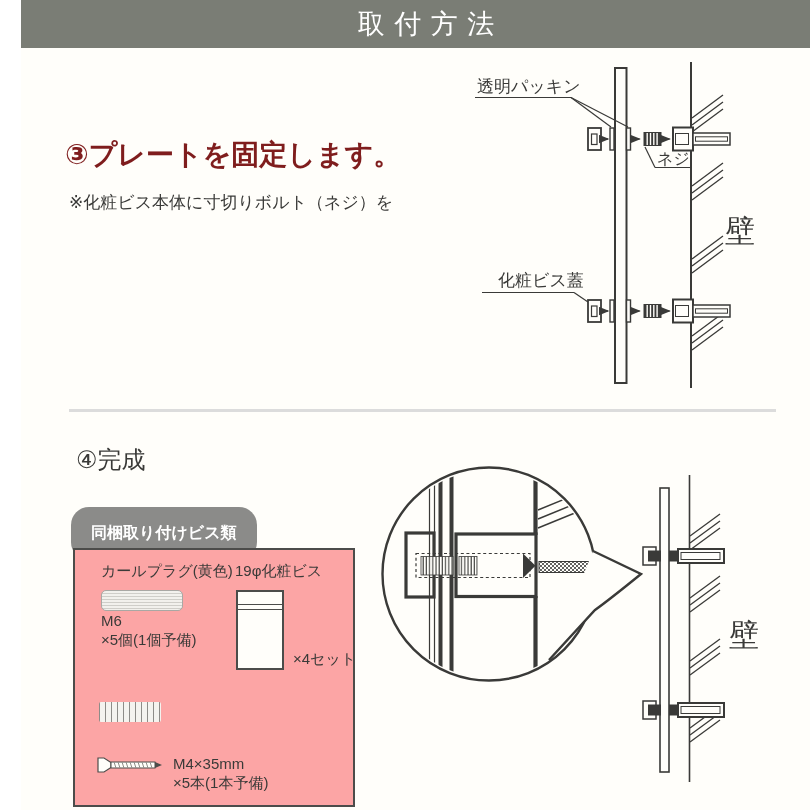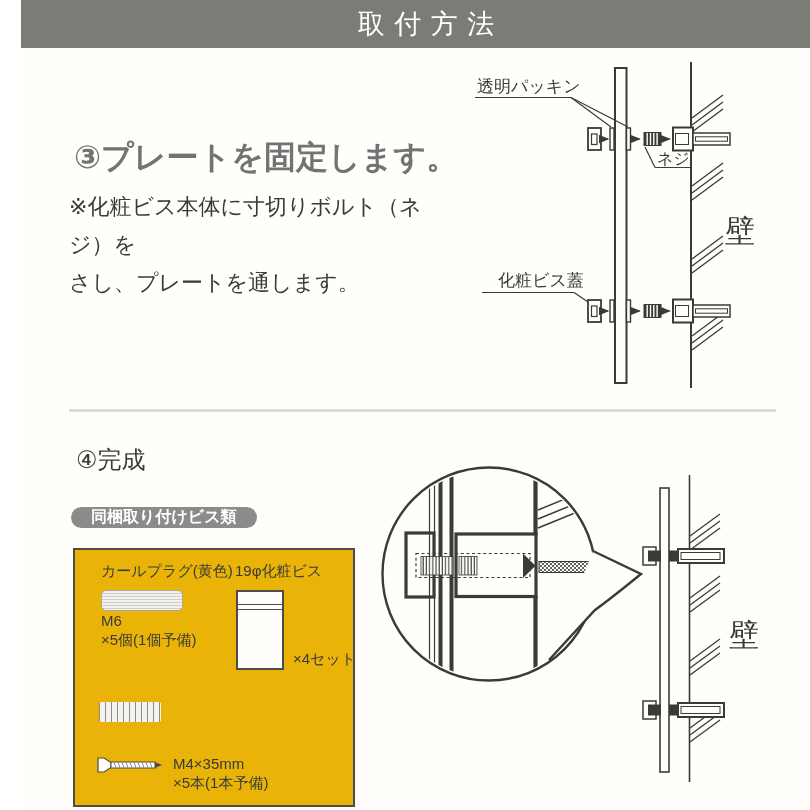--- a/index.html
+++ b/index.html
@@ -1,27 +1,27 @@
 <!DOCTYPE html>
 <html><head>
 <meta charset="utf-8">
 <style>
   html,body{margin:0;padding:0;}
   body{font-family:"Liberation Sans","DejaVu Sans",sans-serif;background:#ffffff;}
   .page{position:relative;width:810px;height:810px;background:#fffefa;overflow:hidden;color:#3b3b39;margin-left:21px;}
   .header{position:absolute;left:0;top:0;width:810px;height:48px;background:#7a7d75;
           color:#ffffff;font-size:27px;letter-spacing:.35em;text-indent:.35em;
           display:flex;align-items:center;justify-content:center;}
-  .h3{position:absolute;left:53px;top:136px;font-size:32px;font-weight:bold;color:#737373;}
-  .note{position:absolute;left:48px;top:188px;font-size:22px;line-height:1.72;color:#3a3a38;width:360px;}
+  .h3{position:absolute;left:44px;top:136px;font-size:28px;font-weight:bold;color:#7f1d1d;}
+  .note{position:absolute;left:48px;top:188px;font-size:17px;line-height:1.72;color:#3a3a38;width:360px;}
   .divider{position:absolute;left:48px;top:409px;width:707px;height:3px;background:#dcdcdc;}
   .h4{position:absolute;left:55px;top:444px;font-size:24px;font-weight:normal;color:#3a3a38;}
   .badge{position:absolute;left:50px;top:507px;background:#8b8b89;color:#fff;font-size:16px;
-         font-weight:bold;padding:0 20px;border-radius:18px;}
-  .partsbox{position:absolute;left:52px;top:548px;width:278px;height:255px;border:2px solid #4c4c4a;background:#eab308;}
+         font-weight:bold;padding:16px 20px;border-radius:18px;}
+  .partsbox{position:absolute;left:52px;top:548px;width:278px;height:255px;border:2px solid #4c4c4a;background:#fca5a5;}
   .partsbox .lbl{position:absolute;font-size:15px;color:#3a3a38;white-space:nowrap;}
   .plug{position:absolute;left:26px;top:40px;width:80px;height:19px;border:1px solid #a9a8a4;border-radius:5px;
         background:repeating-linear-gradient(180deg,#f2f1ed 0 2px,#cfcec9 2px 3px);}
   .cyl{position:absolute;left:161px;top:40px;width:44px;height:76px;border:2px solid #4c4c4a;background:
        linear-gradient(#fffefa 12px,#4c4c4a 12px,#4c4c4a 13.5px,#fffefa 13.5px,#fffefa 17px,#4c4c4a 17px,#4c4c4a 18.5px,#fffefa 18.5px);}
   .rod{position:absolute;left:24px;top:152px;width:62px;height:20px;border-radius:2px;
        background:repeating-linear-gradient(90deg,#8d8c88 0 1px,#f4f3ef 1px 6px);}
   .tapsvg{position:absolute;left:22px;top:206px;}
   svg{position:absolute;overflow:visible;}
   svg text{font-family:"Liberation Sans","DejaVu Sans",sans-serif;fill:#3a3a38;}
@@ -31,21 +31,20 @@
 
 <div class="page">
 
   <div class="header">
     <span>取付方法</span>
   </div>
 
   <div class="h3">③プレートを固定します。</div>
   <div class="note">
     <div>※化粧ビス本体に寸切りボルト（ネジ）を</div>
-    <div>さし、プレートを通します。</div>
   </div>
 
   <svg style="left:440px;top:55px" width="370" height="345" viewBox="0 0 370 345">
     <defs>
       <marker id="ah" markerWidth="9" markerHeight="8" refX="6.5" refY="3" orient="auto">
         <path d="M0,0 L7.5,3 L0,6 Z" fill="#3a3a38"></path>
       </marker>
     </defs>
 
     <line x1="230" y1="7" x2="230" y2="333" stroke="#3a3a38" stroke-width="2"></line>

